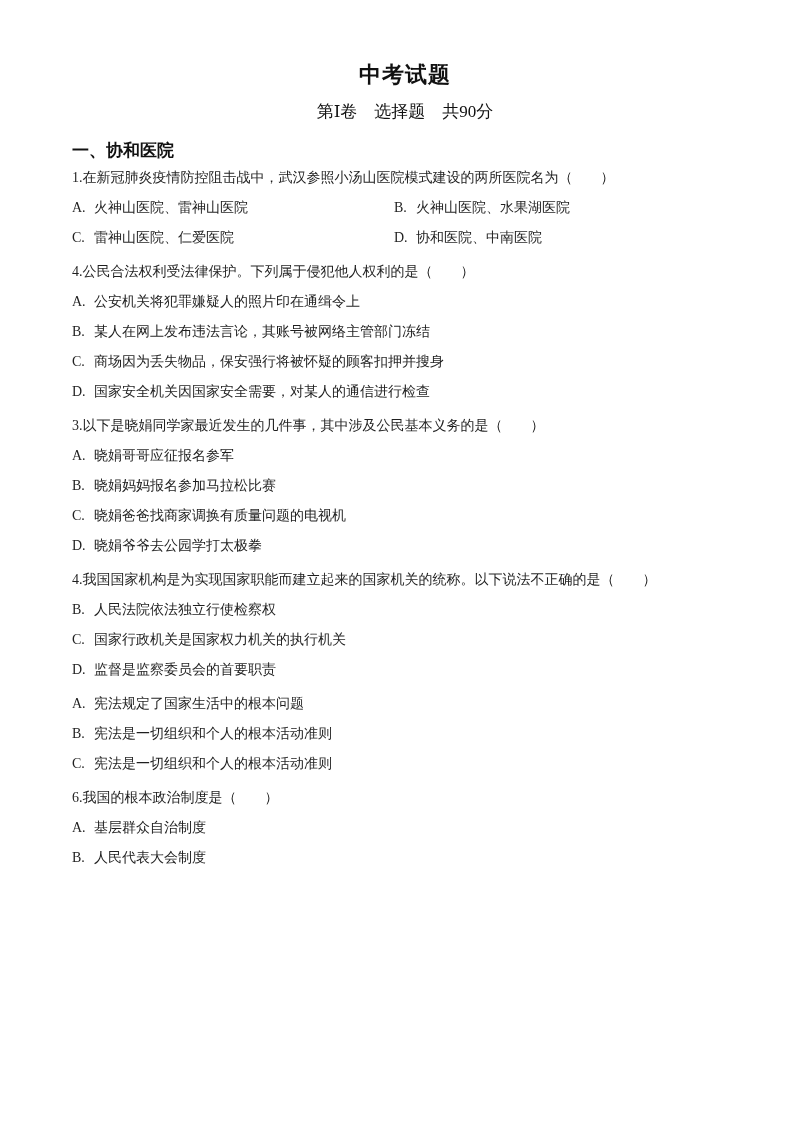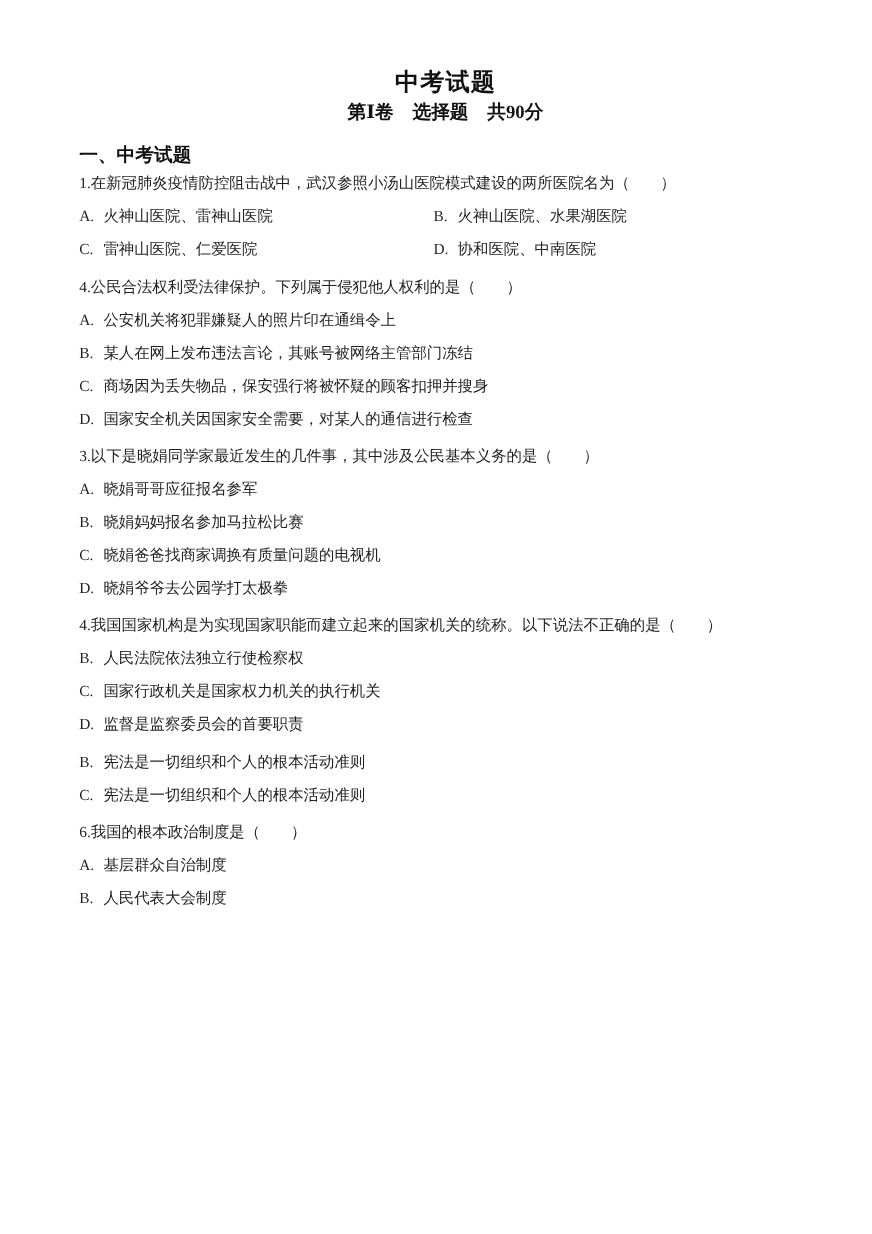--- a/index.html
+++ b/index.html
@@ -23,23 +23,23 @@
     font-size: 22px;
     line-height: 30px;
     font-weight: bold;
     color: #111111;
     letter-spacing: 1px;
   }
   .doc-subtitle {
     text-align: center;
     font-size: 17px;
     line-height: 24px;
-    font-weight: bold;
+    font-weight: normal;
     color: #111111;
-    margin-top: 0;
+    margin-top: 10px;
   }
   .section-heading {
     font-size: 17px;
     line-height: 24px;
     font-weight: bold;
     color: #111111;
     margin-top: 15px;
   }
   .questions { margin-top: 0; }
   .question + .question { margin-top: 4px; }
@@ -62,21 +62,21 @@
     display: inline-block;
     min-width: 22px;
   }
 </style>
 </head>
 <body>
 
 <main class="page">
   <h1 class="doc-title">中考试题</h1>
   <div class="doc-subtitle">第Ⅰ卷　选择题　共90分</div>
-  <div class="section-heading">一、中考试题</div>
+  <div class="section-heading">一、协和医院</div>
   <div class="questions" id="questions">
   <section class="question">
     <p class="stem">1.在新冠肺炎疫情防控阻击战中，武汉参照小汤山医院模式建设的两所医院名为（　　）</p>
     <div class="options two-col">
   <div class="option"><span class="opt-label">A.</span><span class="opt-text">火神山医院、雷神山医院</span></div>
 
   <div class="option"><span class="opt-label">B.</span><span class="opt-text">火神山医院、水果湖医院</span></div>
 
   <div class="option"><span class="opt-label">C.</span><span class="opt-text">雷神山医院、仁爱医院</span></div>
 
@@ -117,20 +117,21 @@
   <div class="option"><span class="opt-label">B.</span><span class="opt-text">人民法院依法独立行使检察权</span></div>
 
   <div class="option"><span class="opt-label">C.</span><span class="opt-text">国家行政机关是国家权力机关的执行机关</span></div>
 
   <div class="option"><span class="opt-label">D.</span><span class="opt-text">监督是监察委员会的首要职责</span></div>
 </div>
   </section>
 
   <section class="question">
     <div class="options one-col">
+  <div class="option"><span class="opt-label">A.</span><span class="opt-text">宪法规定了国家生活中的根本问题</span></div>
 
   <div class="option"><span class="opt-label">B.</span><span class="opt-text">宪法是一切组织和个人的根本活动准则</span></div>
 
   <div class="option"><span class="opt-label">C.</span><span class="opt-text">宪法是一切组织和个人的根本活动准则</span></div>
 
 </div>
   </section>
 
   <section class="question">
     <p class="stem">6.我国的根本政治制度是（　　）</p>

